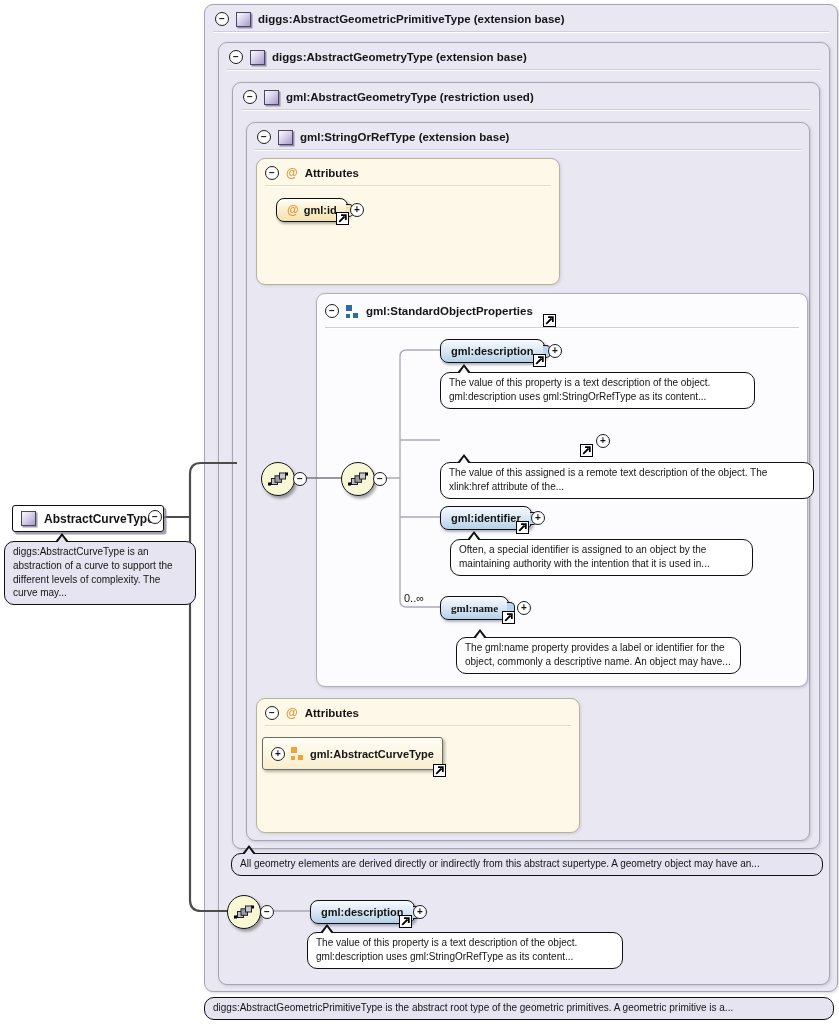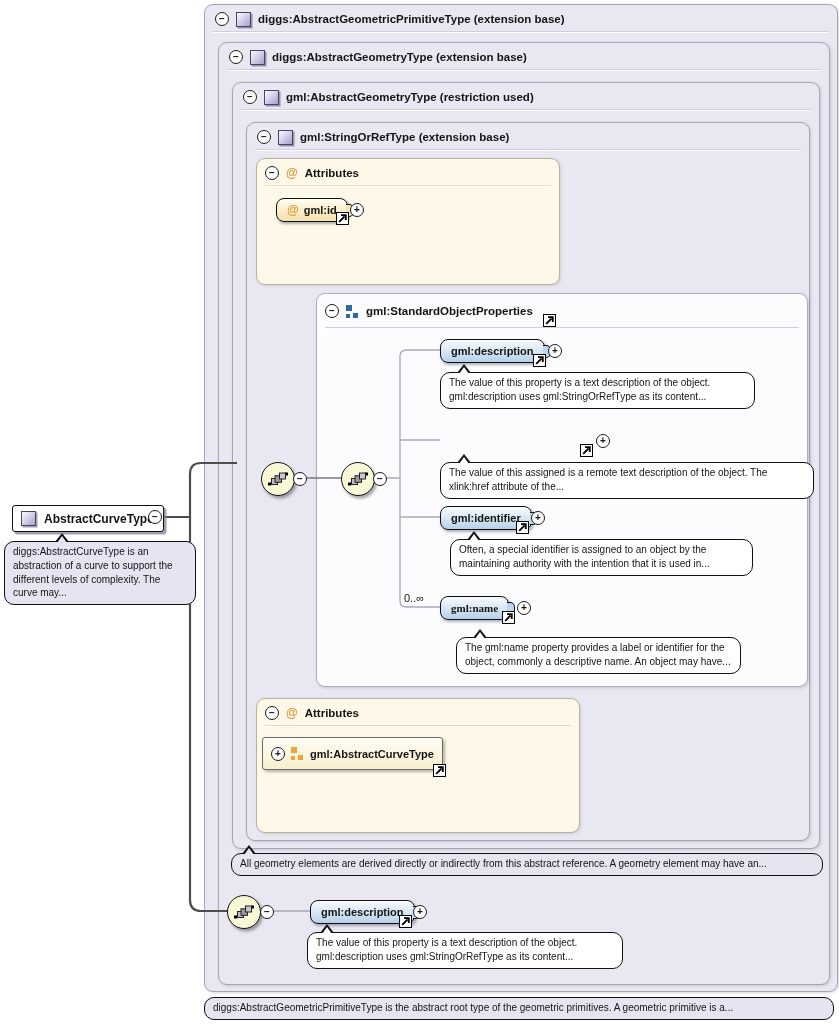--- a/index.html
+++ b/index.html
@@ -248,21 +248,21 @@
         <i class="s3"></i>
       </span>
     <span>gml:AbstractCurveType</span>
     <span class="link-icon" style="right:-4px;bottom:-8px;left:auto;top:auto;">
       <svg width="11" height="11" viewBox="0 0 11 11">
           <path d="M2.2,8.8 L7.5,3.5 M4,2.2 H8.8 V7" stroke="#000" stroke-width="1.8" fill="none"></path>
         </svg>
     </span>
   </div>
 
-  <div class="tip lav" style="left:231px;top:853px;width:574px;--tail:10px;">All geometry elements are derived directly or indirectly from this abstract reference. A geometry element may have an...</div>
+  <div class="tip lav" style="left:231px;top:853px;width:574px;--tail:10px;">All geometry elements are derived directly or indirectly from this abstract supertype. A geometry object may have an...</div>
 
   <div class="seq-circle" style="left:227px;top:895px;">
     <svg width="22" height="22" viewBox="0 0 22 22">
       <path d="M2,16 L20,6" stroke="#000" stroke-width="1"></path>
       <rect x="1" y="14.5" width="3" height="3" fill="#000"></rect>
         <rect x="18" y="4.5" width="3" height="3" fill="#000"></rect>
       <rect x="4.5" y="10.5" width="6" height="6" fill="#bcbcc2" stroke="#222"></rect>
       <rect x="8" y="7.8" width="6.5" height="6.5" fill="#9b9ba3" stroke="#222"></rect>
       <rect x="12.5" y="5" width="6" height="6" fill="#c8c8ce" stroke="#222"></rect>
     </svg>

